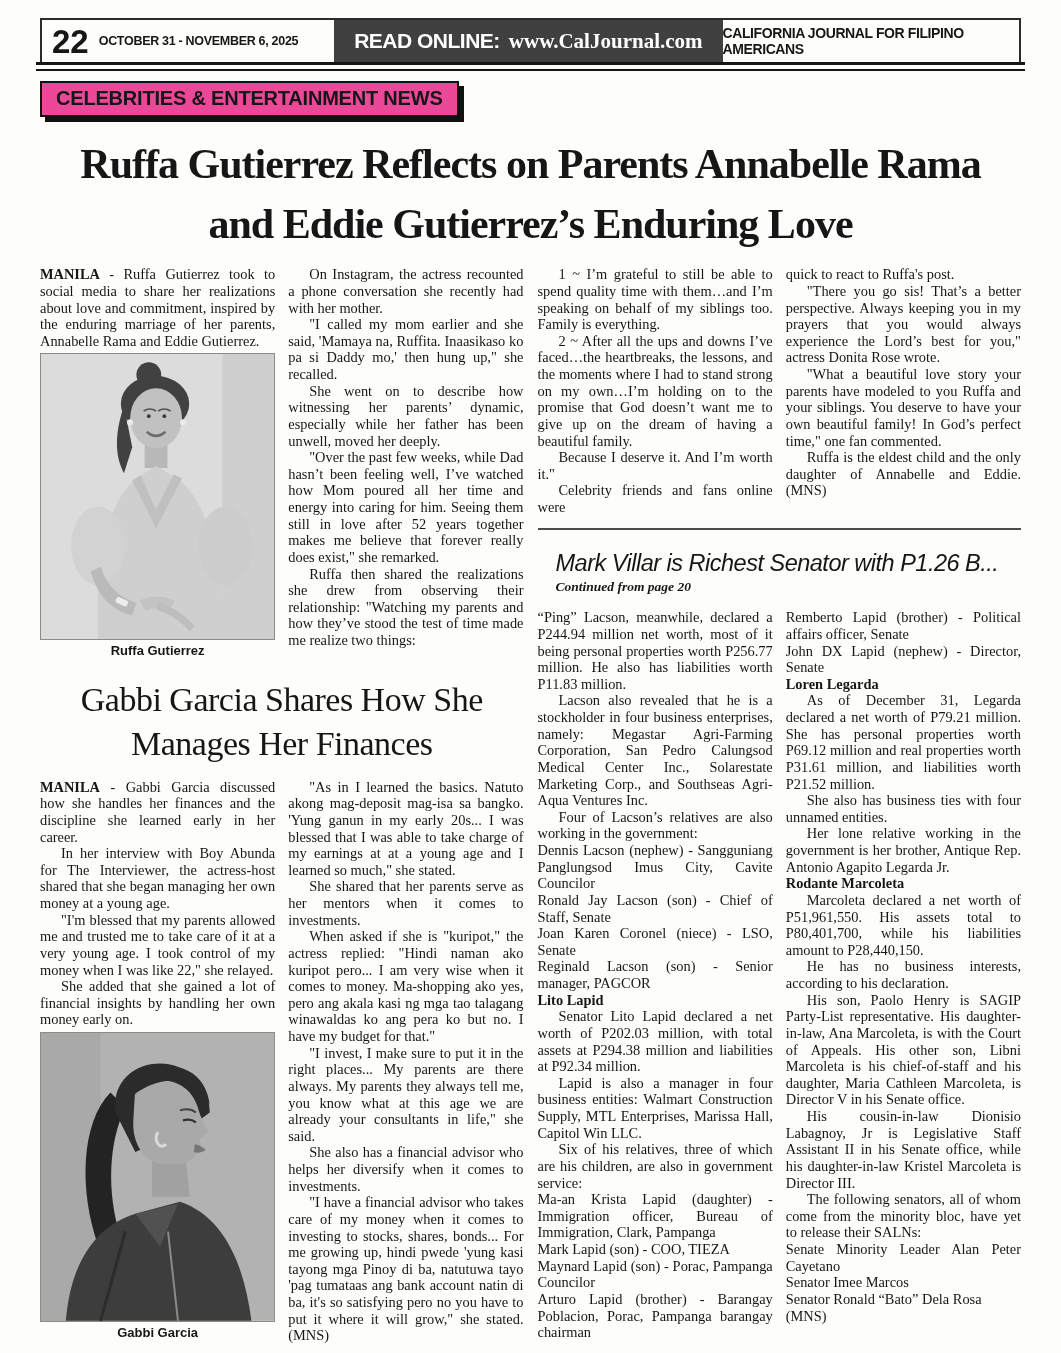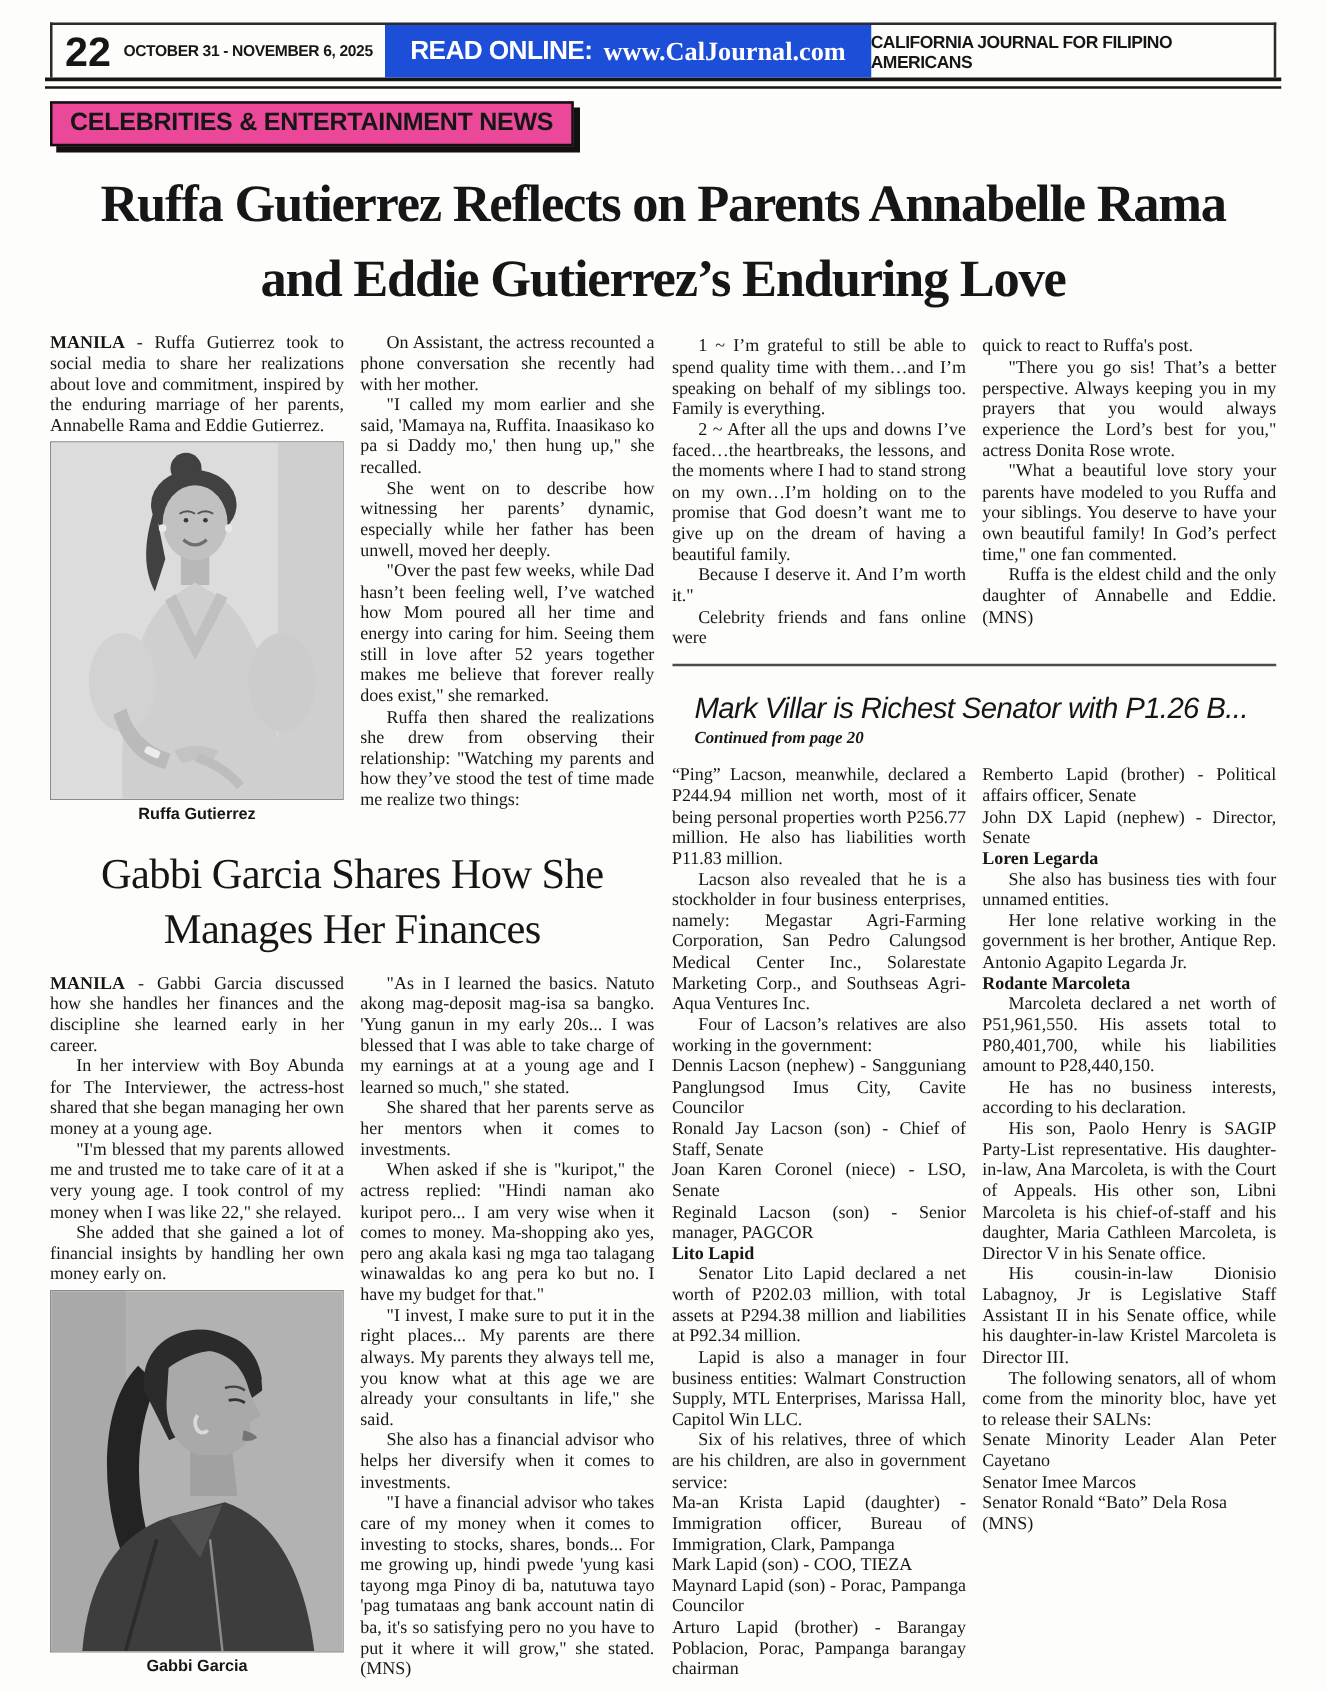--- a/index.html
+++ b/index.html
@@ -6,39 +6,39 @@
   .page{
     width:1061px;height:1353px;margin:0 auto;background:#fdfdfb;color:#161616;
     font-family:"Liberation Serif",serif;position:relative;overflow:hidden;
     box-sizing:border-box;padding:18px 40px 0;
   }
   
   .masthead{border:2px solid #2b2b2b;border-bottom:none;display:flex;align-items:stretch;height:42px;}
   .mh-left{display:flex;align-items:center;gap:10px;padding:0 10px;}
   .pageno{font-family:"Liberation Sans",sans-serif;font-weight:bold;font-size:33px;line-height:1;}
   .issuedate{font-family:"Liberation Sans",sans-serif;font-weight:bold;font-size:12.5px;letter-spacing:-0.3px;}
-  .readonline{background:#1d4ed8;color:#fff;display:flex;align-items:center;gap:9px;padding:0 20px;}
+  .readonline{background:#404040;color:#fff;display:flex;align-items:center;gap:9px;padding:0 20px;margin-left:26px;}
   .ro-label{font-family:"Liberation Sans",sans-serif;font-weight:bold;font-size:21px;letter-spacing:-0.5px;}
   .ro-url{font-family:"Liberation Serif",serif;font-weight:bold;font-size:21px;}
   .mh-right{flex:1;display:flex;align-items:center;justify-content:flex-end;padding-right:8px;
     font-family:"Liberation Sans",sans-serif;font-weight:bold;font-size:14px;letter-spacing:-0.4px;}
   .double-rule{border-top:3px solid #161616;border-bottom:2px solid #161616;height:4px;margin:0 -4px;}
   
   .banner-row{margin-top:10px;height:38px;}
   .banner{display:inline-block;background:#ec4899;border:2px solid #111;box-shadow:5px 5px 0 #111;
     padding:4px 14px 5px;font-family:"Liberation Sans",sans-serif;font-weight:bold;font-size:20px;letter-spacing:-0.2px;}
   
   .ruffa-head{font-size:42px;font-weight:bold;text-align:center;letter-spacing:-1px;line-height:1.42;margin:16px 25px 12px;}
   .gabbi-head{font-weight:normal;font-size:34px;text-align:center;line-height:1.3;letter-spacing:-0.5px;
     max-width:420px;margin:18px auto 12px;}
   .villar-head{font-family:"Liberation Sans",sans-serif;font-style:italic;font-weight:normal;font-size:23.5px;
     letter-spacing:-0.5px;margin:20px 0 2px;padding-left:18px;white-space:nowrap;}
   .continued{font-weight:bold;font-style:italic;font-size:13.5px;padding-left:18px;margin:2px 0 14px;}
   
-  .body-row{display:flex;gap:14px;margin-top:4px;align-items:flex-end;}
+  .body-row{display:flex;gap:14px;margin-top:4px;}
   .half{flex:1;min-width:0;}
   .colrow{display:flex;gap:13px;}
   .col{flex:1;min-width:0;}
   .ruffa-left{min-height:394px;}
   .ruffa-right{min-height:250px;}
   .para{margin:0;text-align:justify;font-size:14.4px;line-height:1.155;hyphens:auto;}
   .ind{text-indent:21px;}
   .fl{text-indent:0;}
   .sub{font-weight:bold;text-indent:0;}
   .villar-rule{border-top:2px solid #4c4c4c;margin:12px 0 0;}
@@ -104,21 +104,21 @@
                 <path d="M48,210 C55,235 70,248 88,252 L92,240 C75,235 62,222 58,205 Z" fill="#c3b9b0"></path>
                 <rect x="72" y="236" width="12" height="6" rx="2" fill="#efece8" transform="rotate(25 78 239)"></rect>
                 <path d="M95,238 q16,-8 34,0 l-6,10 q-11,-6 -22,0 Z" fill="#c7c2bb"></path>
                 <path d="M112,243 q20,6 34,22" stroke="#c1bcb5" stroke-width="7" fill="none"></path>
               </svg>
             </div>
             <figcaption class="caption">Ruffa Gutierrez</figcaption>
           </figure>
         </div>
         <div class="col">
-            <p class="para ind">On Assistant, the actress recounted a phone conversation she recently had with her mother.</p>
+            <p class="para ind">On Instagram, the actress recounted a phone conversation she recently had with her mother.</p>
             <p class="para ind">"I called my mom earlier and she said, 'Mamaya na, Ruffita. Inaasikaso ko pa si Daddy mo,' then hung up," she recalled.</p>
             <p class="para ind">She went on to describe how witnessing her parents’ dynamic, especially while her father has been unwell, moved her deeply.</p>
             <p class="para ind">"Over the past few weeks, while Dad hasn’t been feeling well, I’ve watched how Mom poured all her time and energy into caring for him. Seeing them still in love after 52 years together makes me believe that forever really does exist," she remarked.</p>
             <p class="para ind">Ruffa then shared the realizations she drew from observing their relationship: "Watching my parents and how they’ve stood the test of time made me realize two things:</p>
           </div>
       </div>
 
       <h2 class="gabbi-head">Gabbi Garcia Shares How She Manages Her Finances</h2>
 
       <div class="colrow">
@@ -198,20 +198,21 @@
             <p class="para ind">Six of his relatives, three of which are his children, are also in government service:</p>
             <p class="para fl">Ma-an Krista Lapid (daughter) - Immigration officer, Bureau of Immigration, Clark, Pampanga</p>
             <p class="para fl">Mark Lapid (son) - COO, TIEZA</p>
             <p class="para fl">Maynard Lapid (son) - Porac, Pampanga Councilor</p>
             <p class="para fl">Arturo Lapid (brother) - Barangay Poblacion, Porac, Pampanga barangay chairman</p>
           </div>
         <div class="col">
             <p class="para fl">Remberto Lapid (brother) - Political affairs officer, Senate</p>
             <p class="para fl">John DX Lapid (nephew) - Director, Senate</p>
             <p class="para sub">Loren Legarda</p>
+            <p class="para ind">As of December 31, Legarda declared a net worth of P79.21 million. She has personal properties worth P69.12 million and real properties worth P31.61 million, and liabilities worth P21.52 million.</p>
             <p class="para ind">She also has business ties with four unnamed entities.</p>
             <p class="para ind">Her lone relative working in the government is her brother, Antique Rep. Antonio Agapito Legarda Jr.</p>
             <p class="para sub">Rodante Marcoleta</p>
             <p class="para ind">Marcoleta declared a net worth of P51,961,550. His assets total to P80,401,700, while his liabilities amount to P28,440,150.</p>
             <p class="para ind">He has no business interests, according to his declaration.</p>
             <p class="para ind">His son, Paolo Henry is SAGIP Party-List representative. His daughter-in-law, Ana Marcoleta, is with the Court of Appeals. His other son, Libni Marcoleta is his chief-of-staff and his daughter, Maria Cathleen Marcoleta, is Director V in his Senate office.</p>
             <p class="para ind">His cousin-in-law Dionisio Labagnoy, Jr is Legislative Staff Assistant II in his Senate office, while his daughter-in-law Kristel Marcoleta is Director III.</p>
             <p class="para ind">The following senators, all of whom come from the minority bloc, have yet to release their SALNs:</p>
             <p class="para fl">Senate Minority Leader Alan Peter Cayetano</p>
             <p class="para fl">Senator Imee Marcos</p>

